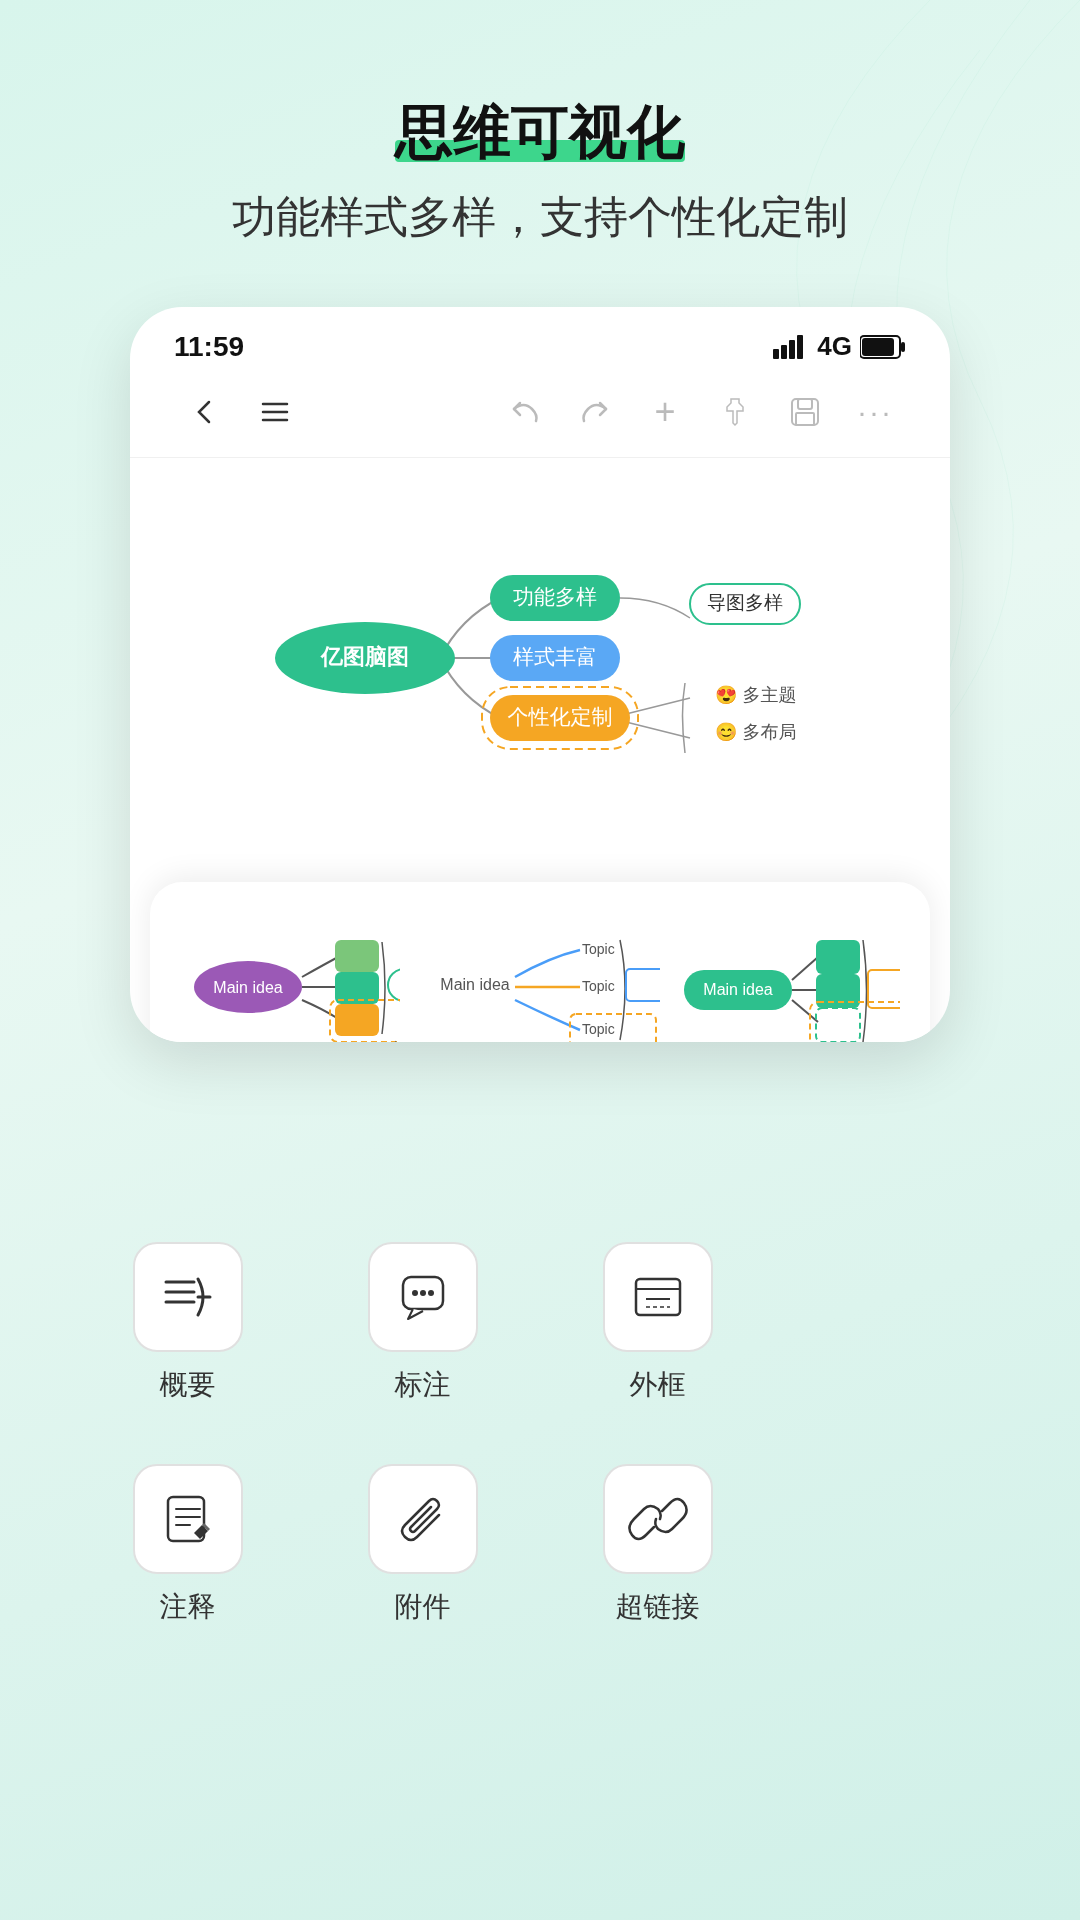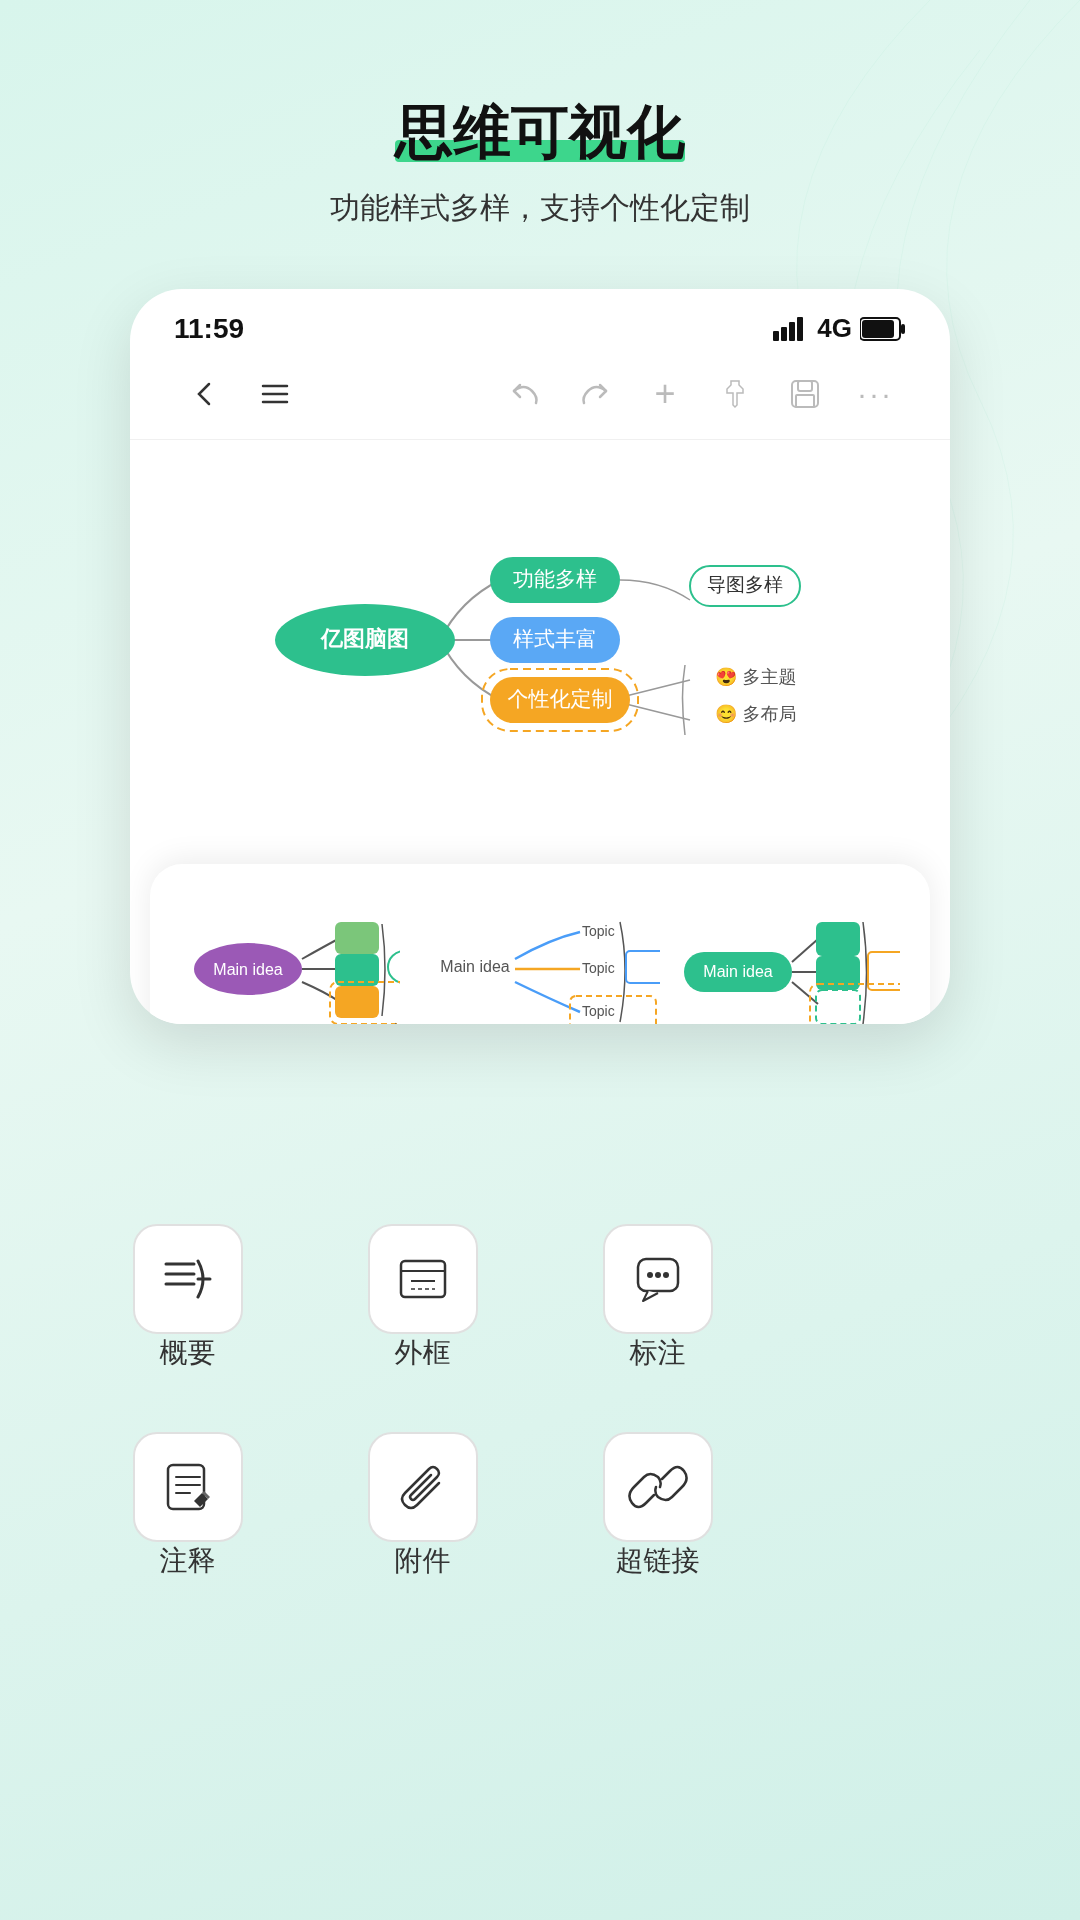--- a/index.html
+++ b/index.html
@@ -42,21 +42,21 @@
       position: absolute;
       bottom: 2px;
       left: 0;
       width: 100%;
       height: 22px;
       background: #3dd68c;
       z-index: -1;
       border-radius: 4px;
     }
     .header-subtitle {
-      font-size: 30px;
+      font-size: 44px;
       color: #333;
       margin-top: 24px;
       font-weight: 400;
     }
 
     
     .phone-section {
       display: flex;
       justify-content: center;
       position: relative;
@@ -151,21 +151,21 @@
     }
     .features-grid {
       display: grid;
       grid-template-columns: repeat(4, 1fr);
       gap: 40px 20px;
     }
     .feature-item {
       display: flex;
       flex-direction: column;
       align-items: center;
-      gap: 0;
+      gap: 14px;
     }
     .feature-icon-box {
       width: 110px;
       height: 110px;
       border-radius: 24px;
       border: 2px solid #e0e0e0;
       background: #fff;
       display: flex;
       align-items: center;
       justify-content: center;
@@ -409,40 +409,40 @@
           <line x1="40" y1="30" x2="52" y2="30" stroke="#333" stroke-width="3" stroke-linecap="round"></line>
         </svg>
       </div>
       <span class="feature-label">概要</span>
     </div>
 
 
     <div class="feature-item">
       <div class="feature-icon-box">
         <svg width="60" height="60" viewBox="0 0 60 60">
-          <rect x="8" y="12" width="44" height="36" rx="4" fill="none" stroke="#333" stroke-width="2.5"></rect>
-          <line x1="8" y1="22" x2="52" y2="22" stroke="#333" stroke-width="2"></line>
-          <line x1="18" y1="32" x2="42" y2="32" stroke="#333" stroke-width="2"></line>
-          <line x1="18" y1="40" x2="42" y2="40" stroke="#333" stroke-width="1.5" stroke-dasharray="4,3"></line>
-        </svg>
-      </div>
-      <span class="feature-label">外框</span>
-    </div>
-
-    <div class="feature-item">
-      <div class="feature-icon-box">
-        <svg width="60" height="60" viewBox="0 0 60 60">
           <rect x="10" y="10" width="40" height="32" rx="8" fill="none" stroke="#333" stroke-width="2.5"></rect>
           <circle cx="22" cy="26" r="3" fill="#333"></circle>
           <circle cx="30" cy="26" r="3" fill="#333"></circle>
           <circle cx="38" cy="26" r="3" fill="#333"></circle>
           <path d="M20 42 L15 52 L30 44" stroke="#333" stroke-width="2" fill="#fff" stroke-linejoin="round"></path>
         </svg>
       </div>
       <span class="feature-label">标注</span>
+    </div>
+
+    <div class="feature-item">
+      <div class="feature-icon-box">
+        <svg width="60" height="60" viewBox="0 0 60 60">
+          <rect x="8" y="12" width="44" height="36" rx="4" fill="none" stroke="#333" stroke-width="2.5"></rect>
+          <line x1="8" y1="22" x2="52" y2="22" stroke="#333" stroke-width="2"></line>
+          <line x1="18" y1="32" x2="42" y2="32" stroke="#333" stroke-width="2"></line>
+          <line x1="18" y1="40" x2="42" y2="40" stroke="#333" stroke-width="1.5" stroke-dasharray="4,3"></line>
+        </svg>
+      </div>
+      <span class="feature-label">外框</span>
     </div>
   </div>
 
   <div class="features-row2">
 
     <div class="feature-item">
       <div class="feature-icon-box">
         <svg width="60" height="60" viewBox="0 0 60 60">
           <rect x="10" y="8" width="36" height="44" rx="5" fill="none" stroke="#333" stroke-width="2.5"></rect>
           <line x1="18" y1="20" x2="42" y2="20" stroke="#333" stroke-width="2" stroke-linecap="round"></line>

